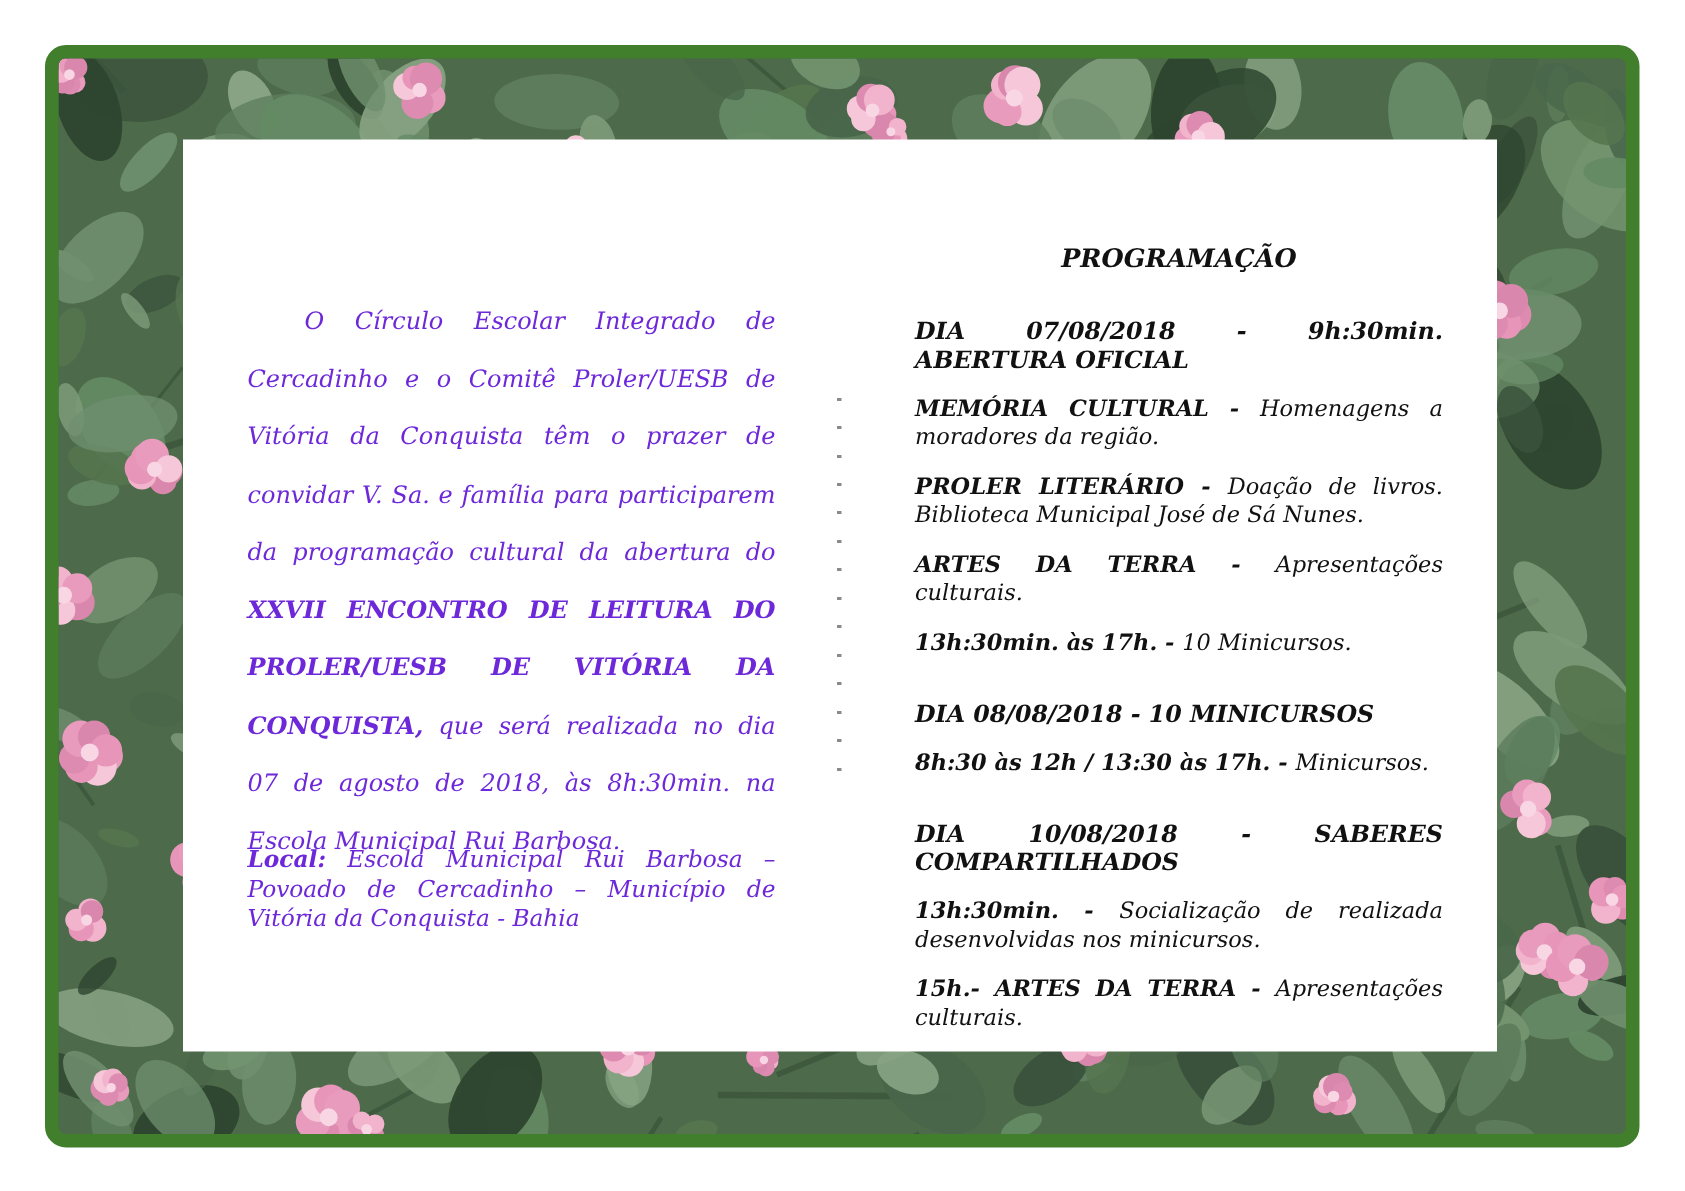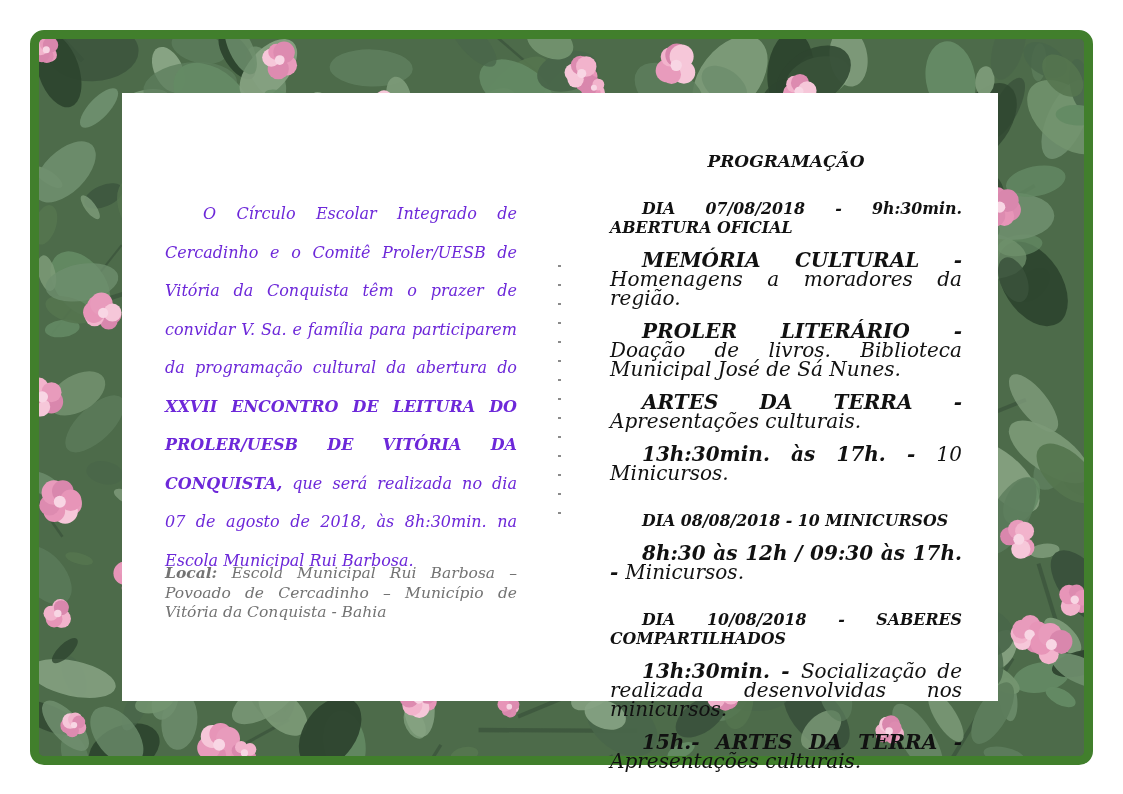--- a/index.html
+++ b/index.html
@@ -19,30 +19,30 @@
   }
   .invite {
     position:absolute; left:43px; top:102px; width:352px;
     font-size:16px; font-style:italic; line-height:38.5px;
     text-align:justify; color:#6d28d9; text-indent:38px;
   }
   .invite .b { font-weight:700; }
   .local {
     position:absolute; left:43px; top:470px; width:352px;
     font-size:15.5px; font-style:italic; line-height:19.5px;
-    text-align:justify; color:#737373;
+    text-align:justify; color:#6d28d9;
   }
   .local .b { font-weight:700; }
   .prog {
     position:absolute; left:488px; top:58px; width:352px;
     font-style:italic; color:#111;
   }
-  .prog-title { text-align:center; font-weight:700; font-size:17px; margin:0 0 14px 0; }
-  .prog-item { margin:0 0 14px 0; font-size:20px; line-height:19px; text-align:justify; }
-  .prog-item .b { font-weight:700;margin-left:32px; }
+  .prog-title { text-align:center; font-weight:700; font-size:17px; margin:12px 0 14px 0; }
+  .prog-item { margin:0 0 14px 0; font-size:15px; line-height:19px; text-align:justify; }
+  .prog-item .b { font-weight:700; }
   .prog-item.day { margin-top:28px; font-size:15.8px; }
   .separator {
     position:absolute; left:436px; top:172px; width:3px; height:252px;
     background:repeating-linear-gradient(to bottom, #8a8a8a 0px, #8a8a8a 2px, transparent 2px, transparent 19px);
   }
 </style>
 </head>
 <body>
 
 <div class="page">
@@ -898,20 +898,20 @@
 
     <div class="prog">
       <p class="prog-title">PROGRAMAÇÃO</p>
 
       <p class="prog-item day"><span class="b">DIA 07/08/2018 - 9h:30min.  ABERTURA OFICIAL</span><span></span></p>
       <p class="prog-item"><span class="b">MEMÓRIA CULTURAL - </span><span>Homenagens a moradores da região.</span></p>
       <p class="prog-item"><span class="b">PROLER LITERÁRIO - </span><span>Doação de livros. Biblioteca Municipal José de Sá Nunes.</span></p>
       <p class="prog-item"><span class="b">ARTES DA TERRA - </span><span>Apresentações culturais.</span></p>
       <p class="prog-item"><span class="b">13h:30min. às 17h. - </span><span> 10 Minicursos.</span></p>
       <p class="prog-item day"><span class="b">DIA 08/08/2018 -  10  MINICURSOS</span><span></span></p>
-      <p class="prog-item"><span class="b">8h:30 às 12h / 09:30 às 17h. - </span><span> Minicursos.</span></p>
+      <p class="prog-item"><span class="b">8h:30 às 12h / 13:30 às 17h. - </span><span> Minicursos.</span></p>
       <p class="prog-item day"><span class="b">DIA 10/08/2018 - SABERES COMPARTILHADOS</span><span></span></p>
       <p class="prog-item"><span class="b">13h:30min. - </span><span>Socialização de realizada desenvolvidas nos minicursos.</span></p>
       <p class="prog-item"><span class="b">15h.- ARTES DA TERRA - </span><span>Apresentações culturais.</span></p>
     </div>
 
   </div>
 </div>
 
 </body></html>

